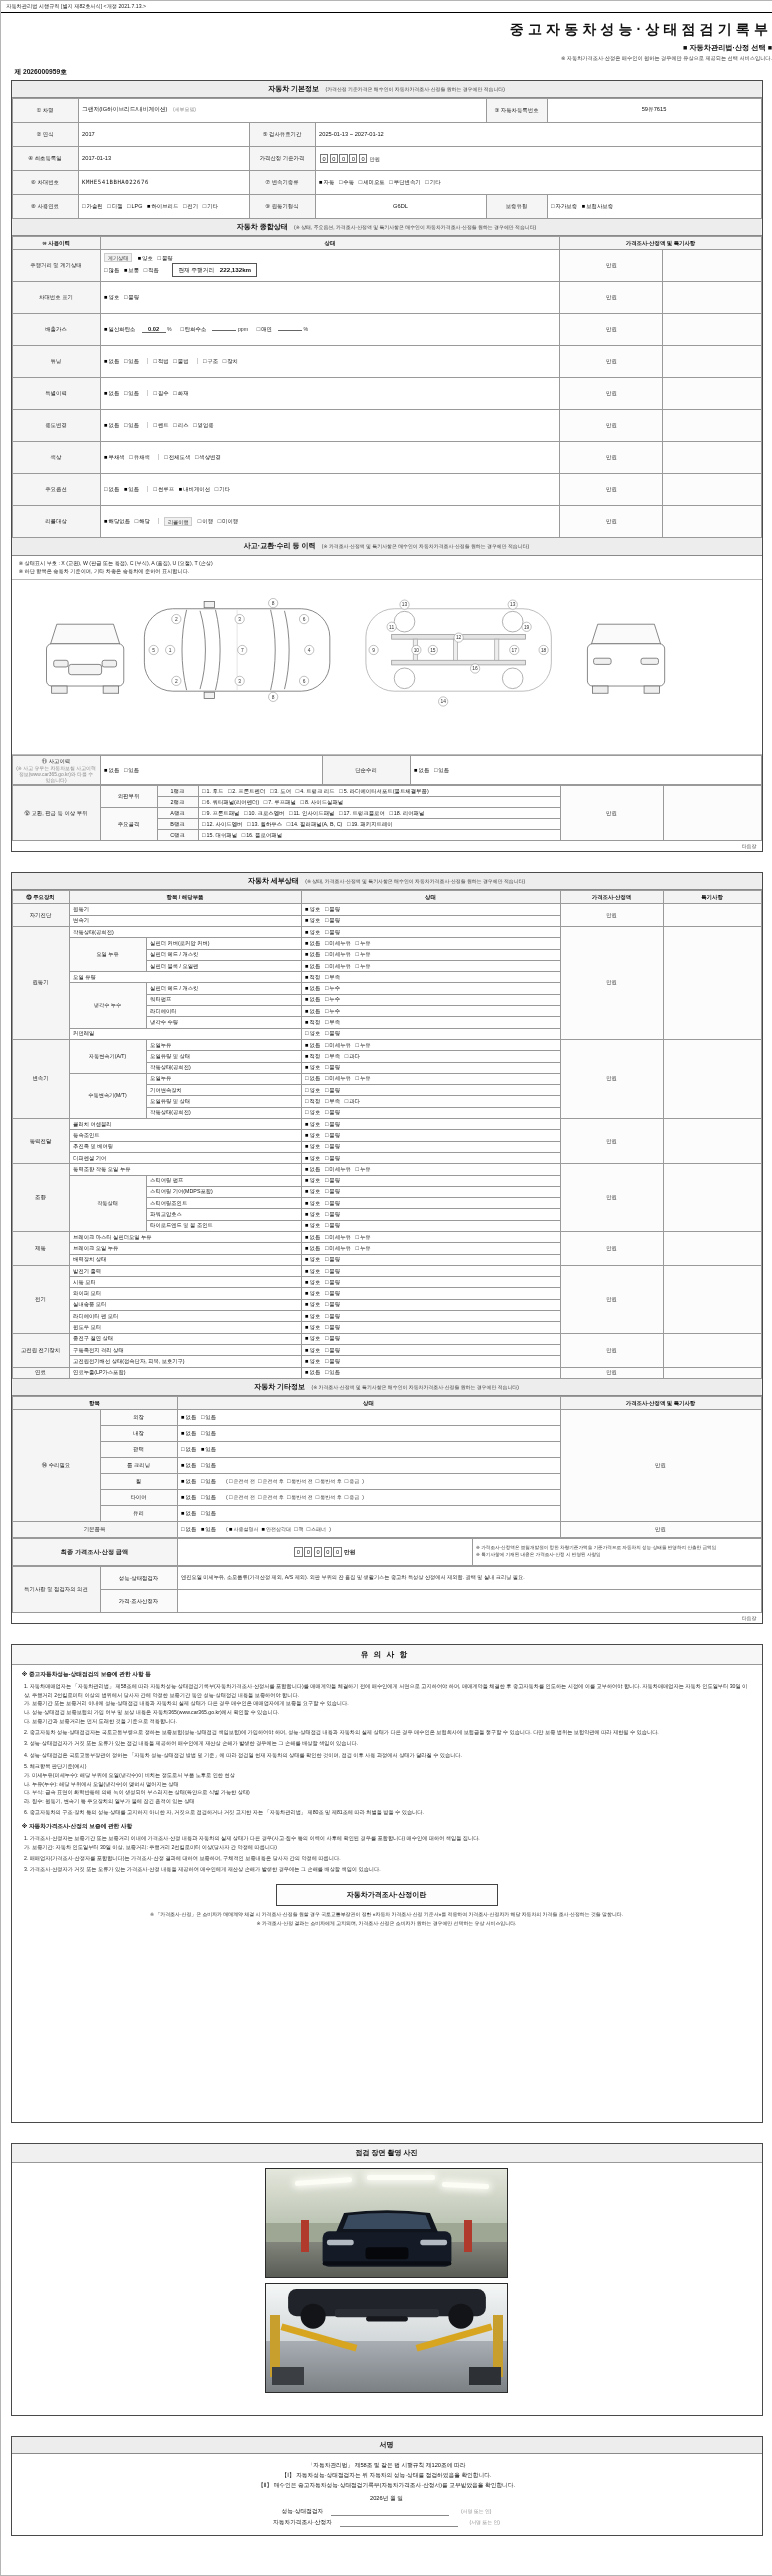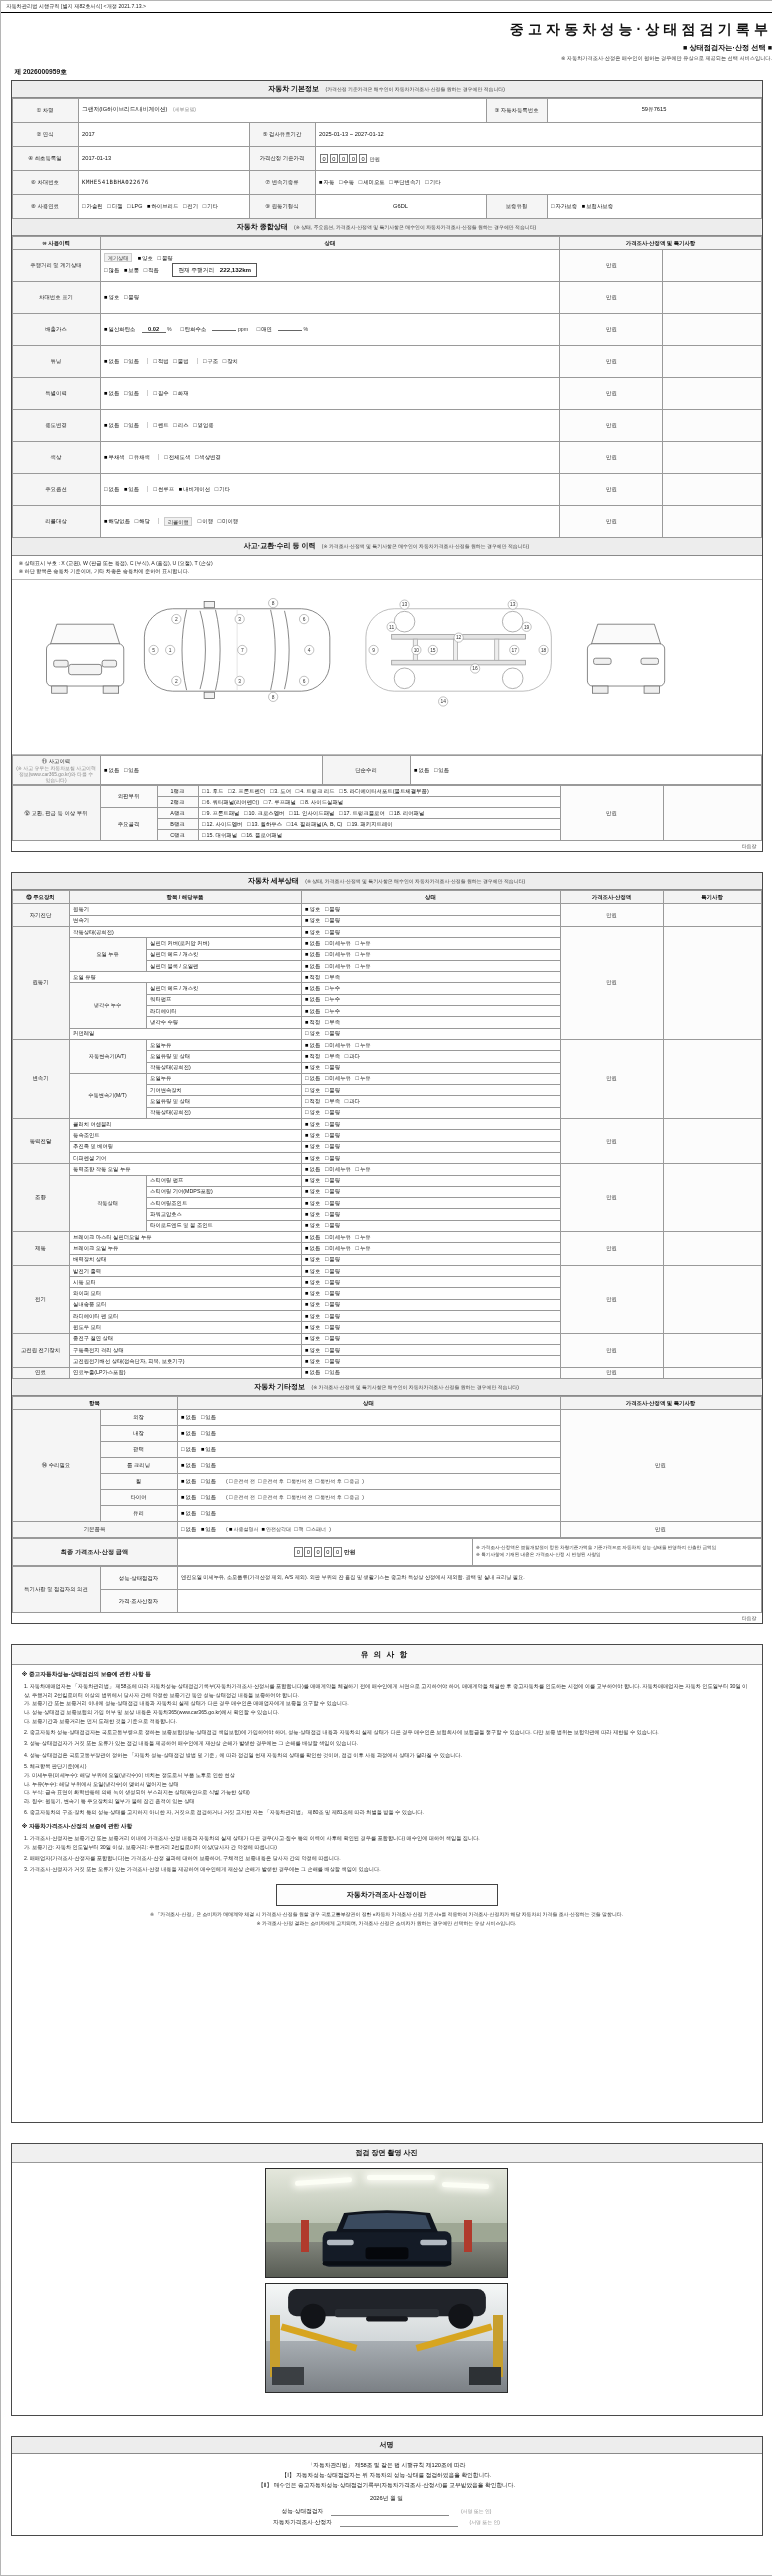--- a/index.html
+++ b/index.html
@@ -105,21 +105,21 @@
 </style>
 </head>
 <body>
 
 <div class="page">
 
   <div class="form-ref">자동차관리법 시행규칙 [별지 제82호서식] &lt;개정 2021.7.13.&gt;</div>
 
   <div class="title-block">
     <h1>중고자동차성능·상태점검기록부</h1>
-    <div class="subtitle">■ 상태점검자는·산정 선택 ■</div>
+    <div class="subtitle">■ 자동차관리법·산정 선택 ■</div>
     <div class="subnote">※ 자동차가격조사·산정은 매수인이 원하는 경우에만 유상으로 제공되는 선택 서비스입니다.</div>
   </div>
   <div class="doc-no">제 2026000959호</div>
 
   <section class="box">
 
     <div class="sec-h">
       <span class="sec-title">자동차 기본정보</span>
       <span class="sec-note">(가격산정 기준가격은 매수인이 자동차가격조사·산정을 원하는 경우에만 적습니다)</span>
     </div>

